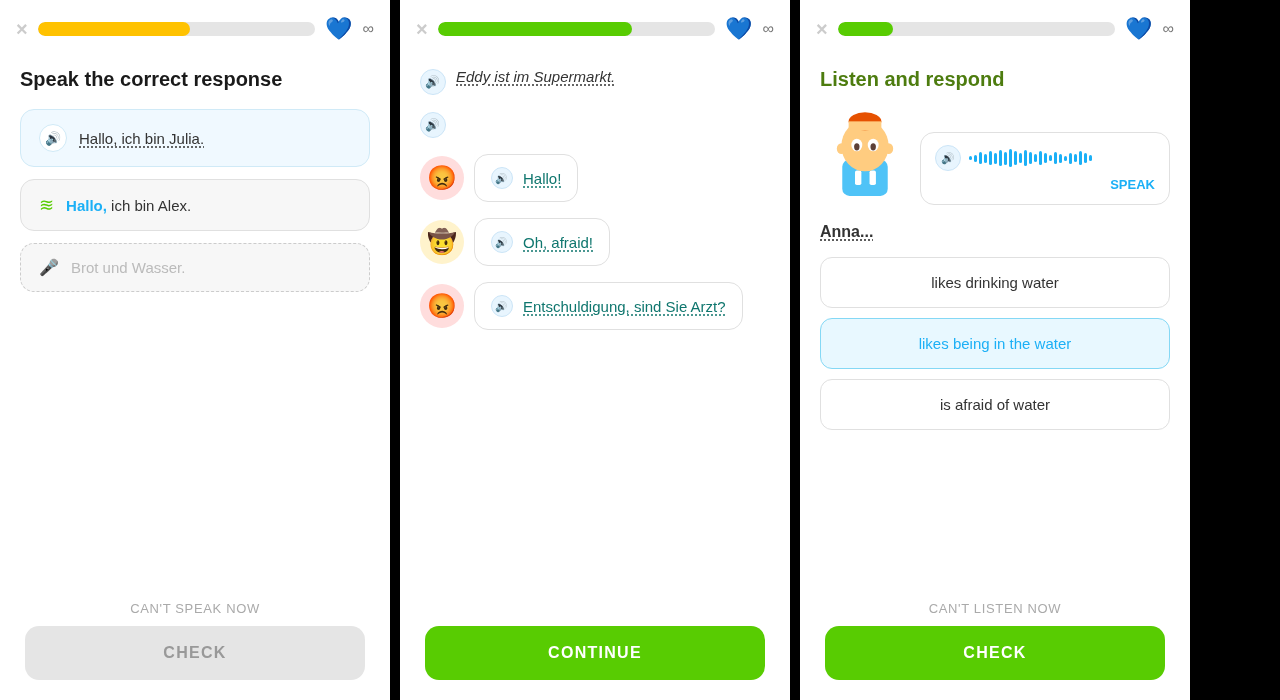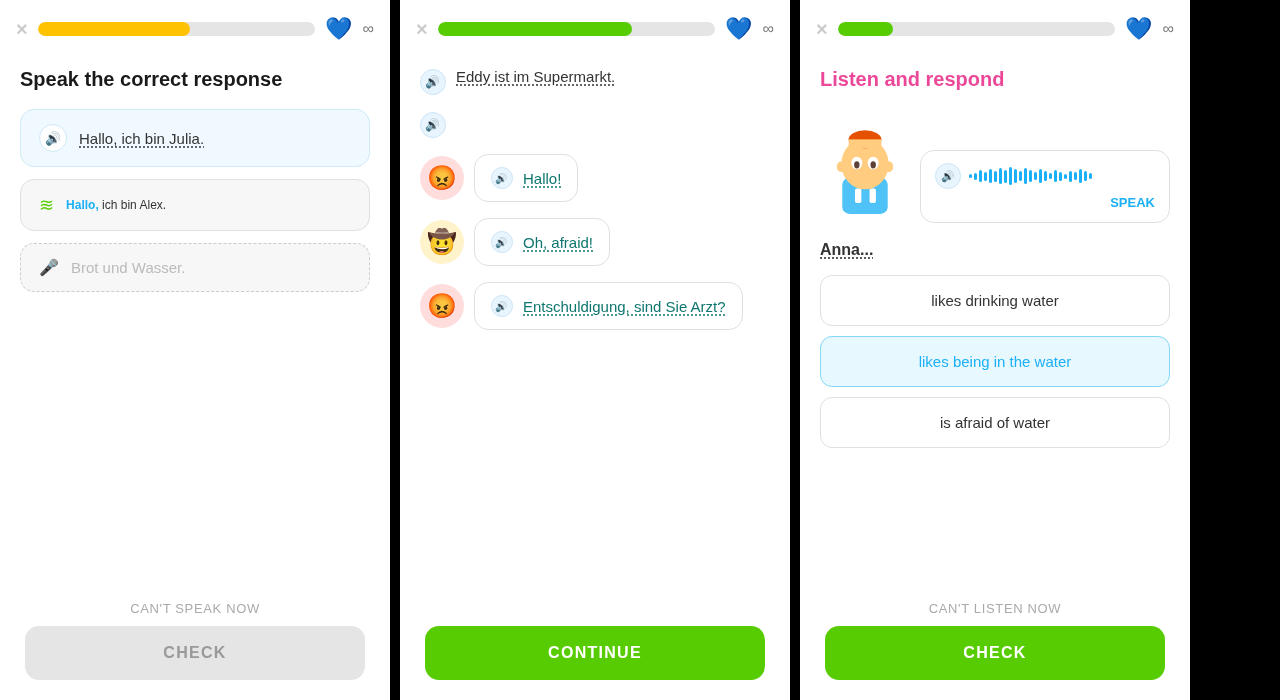--- a/index.html
+++ b/index.html
@@ -155,21 +155,21 @@
     .waveform-icon {
       color: #58cc02;
       font-size: 18px;
       flex-shrink: 0;
     }
     .hallo-blue {
       color: #1cb0f6;
       font-weight: 600;
     }
     .response-text {
-      font-size: 12px;
+      font-size: 15px;
       color: #333;
     }
     .mic-bubble {
       background: #f7f7f7;
       border: 1.5px dashed #ccc;
       border-radius: 14px;
       padding: 14px 18px;
       display: flex;
       align-items: center;
       gap: 12px;
@@ -208,20 +208,21 @@
       color: #57b8e8;
       flex-shrink: 0;
       margin-top: 1px;
     }
     .narrator-text {
       font-size: 15px;
       color: #333;
       text-decoration: underline;
       text-decoration-style: dotted;
       text-underline-offset: 3px;
+      font-style: italic;
     }
     .chat-row {
       display: flex;
       align-items: center;
       gap: 10px;
     }
     .avatar-circle {
       width: 44px;
       height: 44px;
       border-radius: 50%;
@@ -269,22 +270,22 @@
       padding: 8px 14px;
       font-size: 14px;
       color: #555;
       margin-left: 54px;
     }
 
     
     .panel3-title {
       font-size: 20px;
       font-weight: 800;
-      color: #ec4899;
-      margin-bottom: 32px;
+      color: #4d7c0f;
+      margin-bottom: 14px;
     }
     .character-area {
       display: flex;
       align-items: flex-end;
       gap: 10px;
       margin-bottom: 18px;
     }
     .character-svg {
       width: 90px;
       height: 100px;

